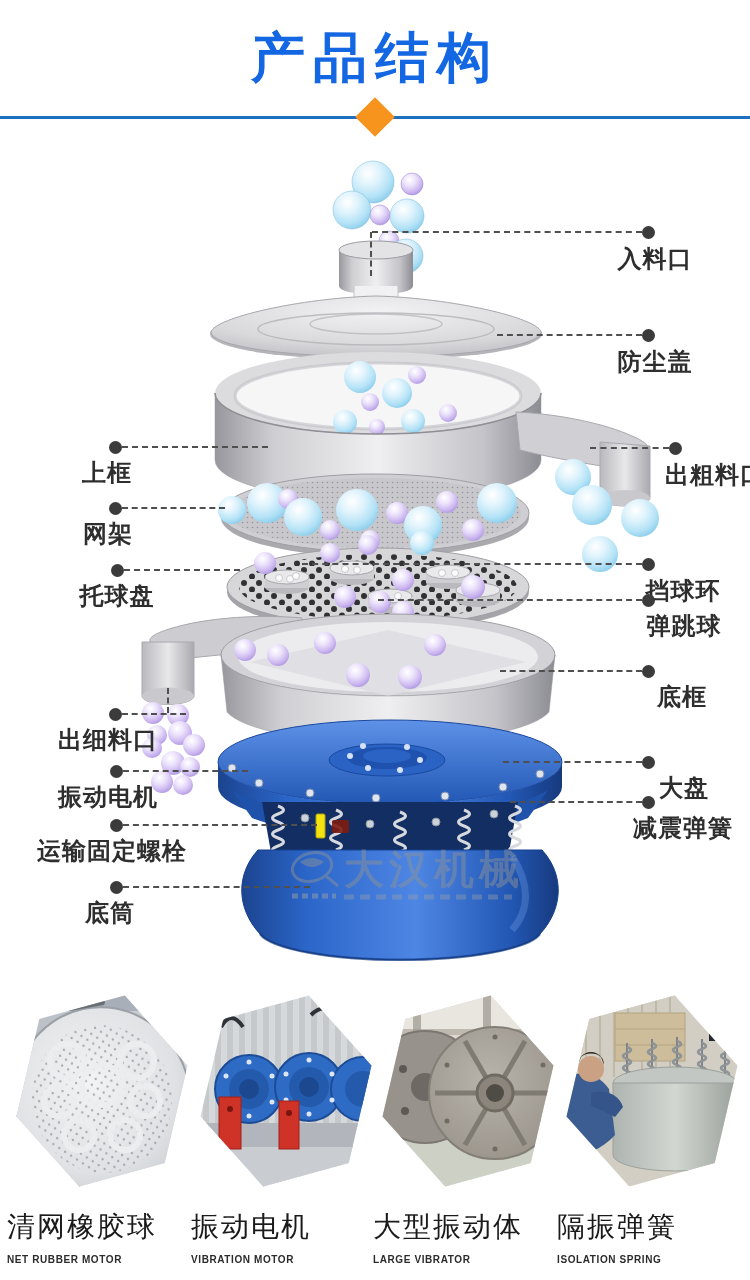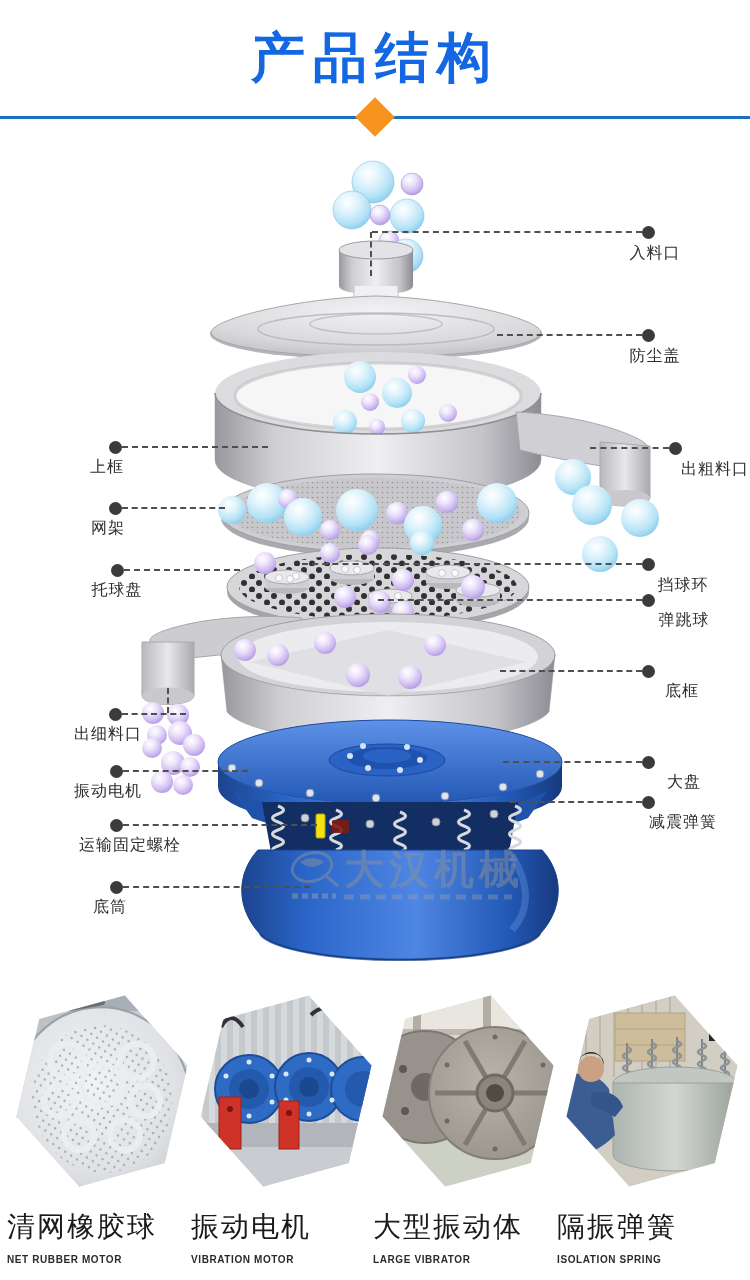--- a/index.html
+++ b/index.html
@@ -6,21 +6,21 @@
   .page{position:relative;width:750px;height:1280px;background:#fff;overflow:hidden;
         font-family:"Liberation Sans","DejaVu Sans",sans-serif}
   .title{position:absolute;top:22px;left:0;width:100%;margin:0;text-align:center;
          font-size:54px;font-weight:800;color:#1467e2;letter-spacing:8px}
   .divider{position:absolute;top:116px;left:0;width:750px;height:3px;background:#1e6fc0}
   .diamond{position:absolute;top:103px;left:361px;width:28px;height:28px;background:#f7941e;transform:rotate(45deg)}
   .machine{position:absolute;left:0;top:150px;width:750px;height:830px}
   .dot{position:absolute;width:13px;height:13px;border-radius:50%;background:#3b3b3b}
   .dh{position:absolute;height:0;border-top:2px dashed #4f4f4f}
   .dv{position:absolute;width:0;border-left:2px dashed #4f4f4f}
-  .lbl{position:absolute;font-size:16px;font-weight:400;color:#2e2e2e;white-space:nowrap;
+  .lbl{position:absolute;font-size:24px;font-weight:700;color:#2e2e2e;white-space:nowrap;
        letter-spacing:1px;transform:translateX(-50%)}
   .hex{position:absolute;top:985px;width:190px;height:212px;
        clip-path:polygon(62% 5%,95% 38%,83% 84%,38% 95%,5% 62%,17% 16%)}
   .hex svg{width:100%;height:100%;display:block}
   .cap{position:absolute;top:1208px;width:190px;text-align:left}
   .cap-zh{font-size:28px;font-weight:500;color:#1a1a1a;letter-spacing:2px}
   .cap-en{margin-top:8px;font-size:10px;font-weight:700;color:#2b2b2b;letter-spacing:.6px}
 </style>
 </head>
 <body>
@@ -337,21 +337,21 @@
   <div class="dh" style="left:122px;top:713px;width:64px"></div>
   <div class="dot" style="left:109px;top:708px"></div>
   <div class="lbl" style="left:108px;top:724px">出细料口</div>
 
   <div class="dh" style="left:123px;top:770px;width:125px"></div>
   <div class="dot" style="left:110px;top:765px"></div>
   <div class="lbl" style="left:108px;top:781px">振动电机</div>
 
   <div class="dh" style="left:123px;top:824px;width:194px"></div>
   <div class="dot" style="left:110px;top:819px"></div>
-  <div class="lbl" style="left:130px;top:835px">运输固定螺栓</div>
+  <div class="lbl" style="left:112px;top:835px">运输固定螺栓</div>
 
   <div class="dh" style="left:123px;top:886px;width:187px"></div>
   <div class="dot" style="left:110px;top:881px"></div>
   <div class="lbl" style="left:110px;top:897px">底筒</div>
 
   <div class="hex" style="left:7px">
     <svg viewBox="0 0 190 212">
       <defs>
         <linearGradient id="p1bg" x1="0" y1="0" x2="1" y2="1">
             <stop offset="0" stop-color="#b2b8bf"></stop>

